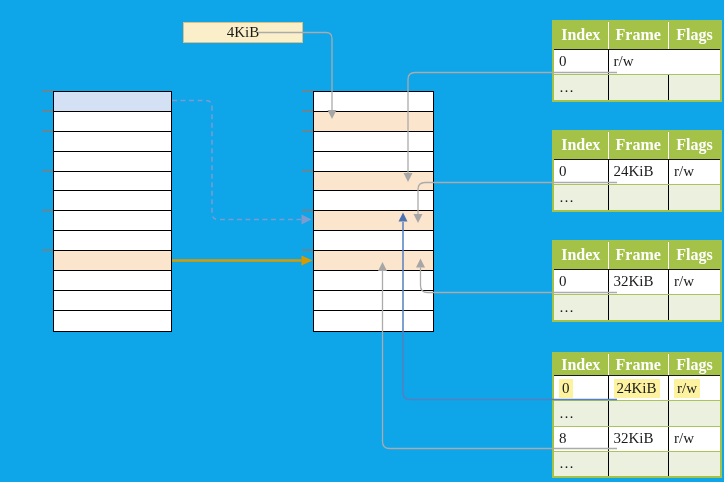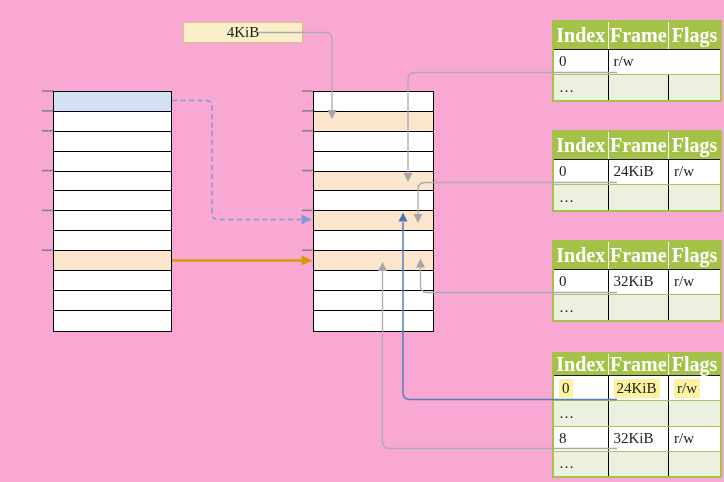--- a/index.html
+++ b/index.html
@@ -1,32 +1,32 @@
 <!DOCTYPE html>
 <html><head>
 <meta charset="utf-8">
 <style>
   * { margin:0; padding:0; box-sizing:border-box; }
   html,body { background:#000; }
   #canvas {
-    position:relative; width:724px; height:482px; background:#f9a8d4;
+    position:relative; width:724px; height:482px; background:#0ea5e9;
     font-family:"Liberation Serif", serif; overflow:hidden;
   }
   #page-size-label {
     position:absolute; display:flex; align-items:center; justify-content:center;
     font-size:15px; color:#1a1a1a;
   }
   .mem-col { position:absolute; border:1px solid #000; }
   .mem-row { border-bottom:1px solid #000; }
   .mem-row:last-child { border-bottom:none; }
   .ft { position:absolute; background:#fff; }
   .ft-head { display:flex; }
   .ft-hcell {
     display:flex; align-items:center; justify-content:center;
-    font-weight:bold; font-size:20px; border-right:1.5px solid #fff;
+    font-weight:bold; font-size:16px; border-right:1.5px solid #fff;
   }
   .ft-hcell:last-child { border-right:none; }
   .ft-row { display:flex; border-top:1px solid transparent; }
   .ft-cell {
     display:flex; align-items:center; font-size:15px;
     padding-left:5px; border-right:1px solid #000; overflow:hidden;
   }
   .ft-cell:last-child { border-right:none; }
   .hl { padding:1px 3px; }
   #overlay { position:absolute; left:0; top:0; pointer-events:none; }

